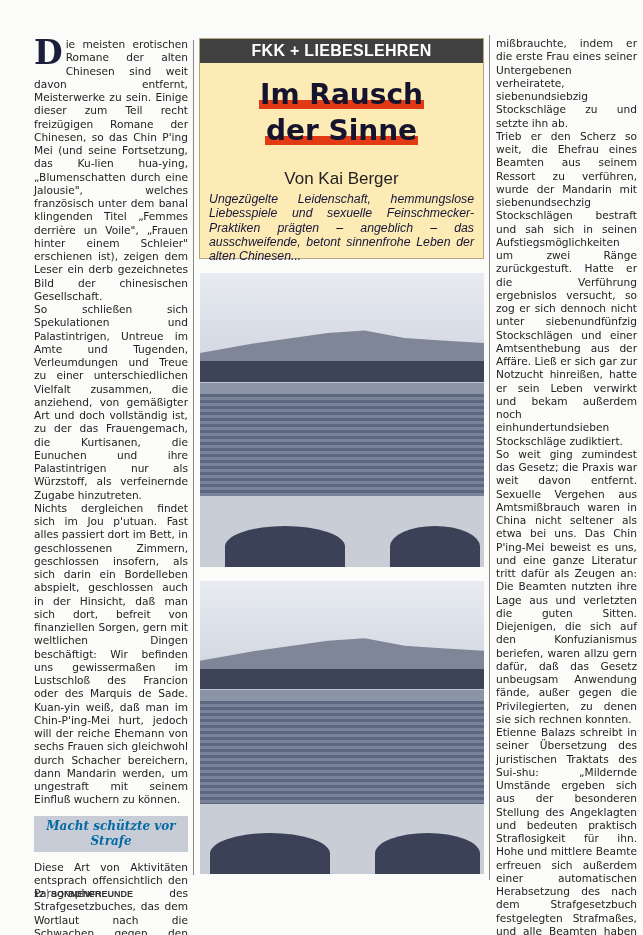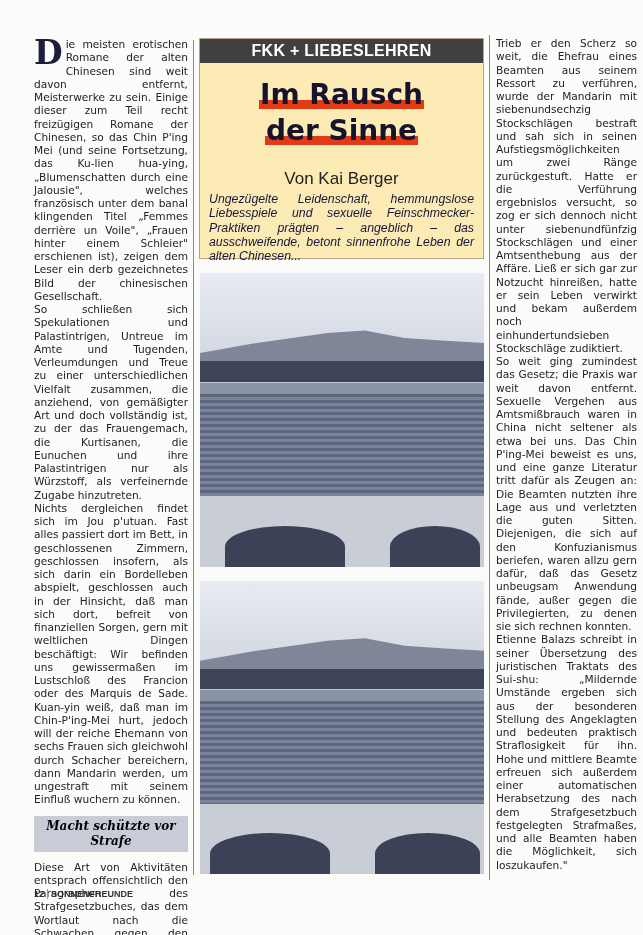--- a/index.html
+++ b/index.html
@@ -3,21 +3,21 @@
 <meta charset="utf-8">
 <style>
   html,body{margin:0;padding:0;}
   body{width:643px;height:935px;background:#fbfbf9;position:relative;overflow:hidden;font-family:"DejaVu Sans",sans-serif;color:#222;}
   .col{position:absolute;font-size:10.6px;line-height:13.25px;text-align:justify;hyphens:manual;}
   .col p{margin:0;}
   #col-left{left:34px;top:38px;width:154px;}
   #col-right{left:496px;top:9px;width:141px;}
   .rule-v{position:absolute;width:1px;background:#8a8a8a;}
   .dropcap{float:left;font-family:"DejaVu Serif",serif;font-weight:bold;font-size:33px;line-height:28px;color:#1b1f3a;margin:1px 3px 0 0;}
-  .subhead{background:#c7ccd6;text-align:center;font-family:"DejaVu Serif",serif;font-style:italic;font-weight:bold;font-size:12px;line-height:15px;color:#000000;padding:3px 8px;margin:9px 0 9px 0;}
+  .subhead{background:#c7ccd6;text-align:center;font-family:"DejaVu Serif",serif;font-style:italic;font-weight:bold;font-size:12px;line-height:15px;color:#0369a1;padding:3px 8px;margin:9px 0 9px 0;}
   #headline-box{position:absolute;left:199px;top:38px;width:285px;height:221px;background:#fcebb4;border:1px solid #b4a680;box-sizing:border-box;}
   #kicker{background:#404040;color:#fff;font-family:"Liberation Sans",sans-serif;font-weight:bold;font-size:16px;height:24px;line-height:24px;text-align:center;letter-spacing:.3px;}
   .hl-line{display:block;text-align:center;font-family:"DejaVu Sans",sans-serif;font-weight:bold;font-size:28px;line-height:32px;color:#15132e;position:relative;}
   .hl-wrap{position:relative;display:inline-block;}
   .hl-bar{position:absolute;left:-1px;right:-1px;bottom:2px;height:9px;background:#e13a14;z-index:0;}
   .hl-text{position:relative;z-index:1;}
   #byline{text-align:center;font-family:"Liberation Sans",sans-serif;font-size:17px;margin-top:22px;color:#222;}
   #lede{font-family:"Liberation Sans",sans-serif;font-style:italic;font-size:12.3px;line-height:14.3px;color:#18163a;padding:3px 9px 0 9px;text-align:justify;}
   .photo{position:absolute;left:200px;width:284px;overflow:hidden;}
   .photo .sky{position:absolute;left:0;top:0;width:100%;height:28%;background:linear-gradient(#e8ebf1,#d3d8e2);}
@@ -69,20 +69,21 @@
     <div class="hills"></div>
     <div class="shore"></div>
     <div class="rail"></div>
     <div class="water"></div>
     <div class="ground"></div>
   <div class="bush" style="left:10px;width:120px;"></div>
     <div class="bush" style="left:175px;width:105px;"></div>
 </div>
 
 <div id="col-right" class="col" style="top:37px;">
+  <p>mißbrauchte, indem er die erste Frau eines seiner Untergebenen verheiratete, siebenundsiebzig Stockschläge zu und setzte ihn ab.</p>
   <p>Trieb er den Scherz so weit, die Ehefrau eines Beamten aus seinem Ressort zu verführen, wurde der Mandarin mit siebenundsechzig Stockschlägen bestraft und sah sich in seinen Aufstiegsmöglichkeiten um zwei Ränge zurückgestuft. Hatte er die Verführung ergebnislos versucht, so zog er sich dennoch nicht unter siebenundfünfzig Stockschlägen und einer Amtsenthebung aus der Affäre. Ließ er sich gar zur Notzucht hinreißen, hatte er sein Leben verwirkt und bekam außerdem noch einhundertundsieben Stockschläge zudiktiert.</p>
   <p>So weit ging zumindest das Gesetz; die Praxis war weit davon entfernt. Sexuelle Vergehen aus Amtsmißbrauch waren in China nicht seltener als etwa bei uns. Das Chin P'ing-Mei beweist es uns, und eine ganze Literatur tritt dafür als Zeugen an: Die Beamten nutzten ihre Lage aus und verletzten die guten Sitten. Diejenigen, die sich auf den Konfuzianismus beriefen, waren allzu gern dafür, daß das Gesetz unbeugsam Anwendung fände, außer gegen die Privilegierten, zu denen sie sich rechnen konnten.</p>
   <p>Etienne Balazs schreibt in seiner Übersetzung des juristischen Traktats des Sui-shu: „Mildernde Umstände ergeben sich aus der besonderen Stellung des Angeklagten und bedeuten praktisch Straflosigkeit für ihn. Hohe und mittlere Beamte erfreuen sich außerdem einer automatischen Herabsetzung des nach dem Strafgesetzbuch festgelegten Strafmaßes, und alle Beamten haben die Möglichkeit, sich loszukaufen."</p>
 
 </div>
 
 <div id="footer">
   <span class="pg">12</span><span>SONNENFREUNDE</span>
 </div>
 

